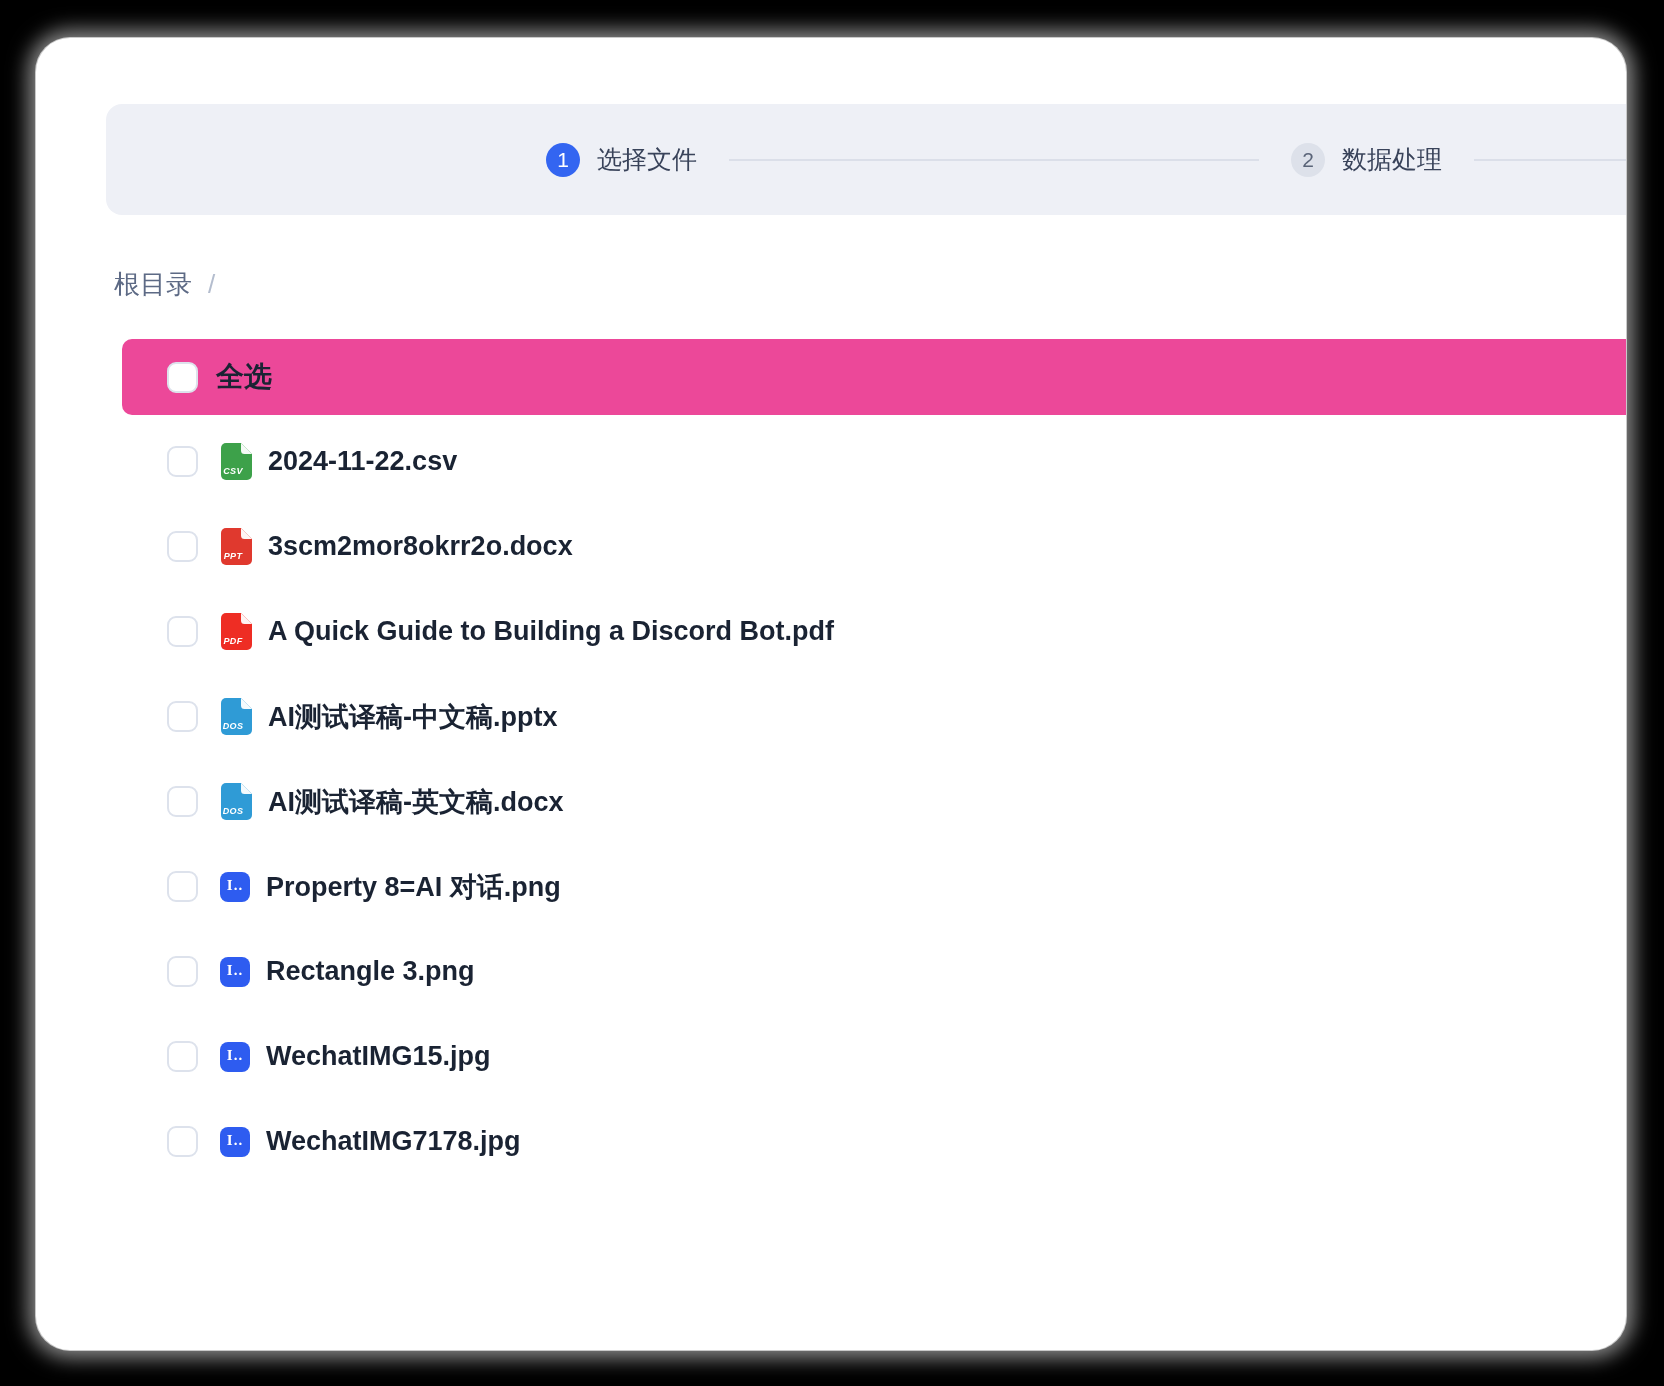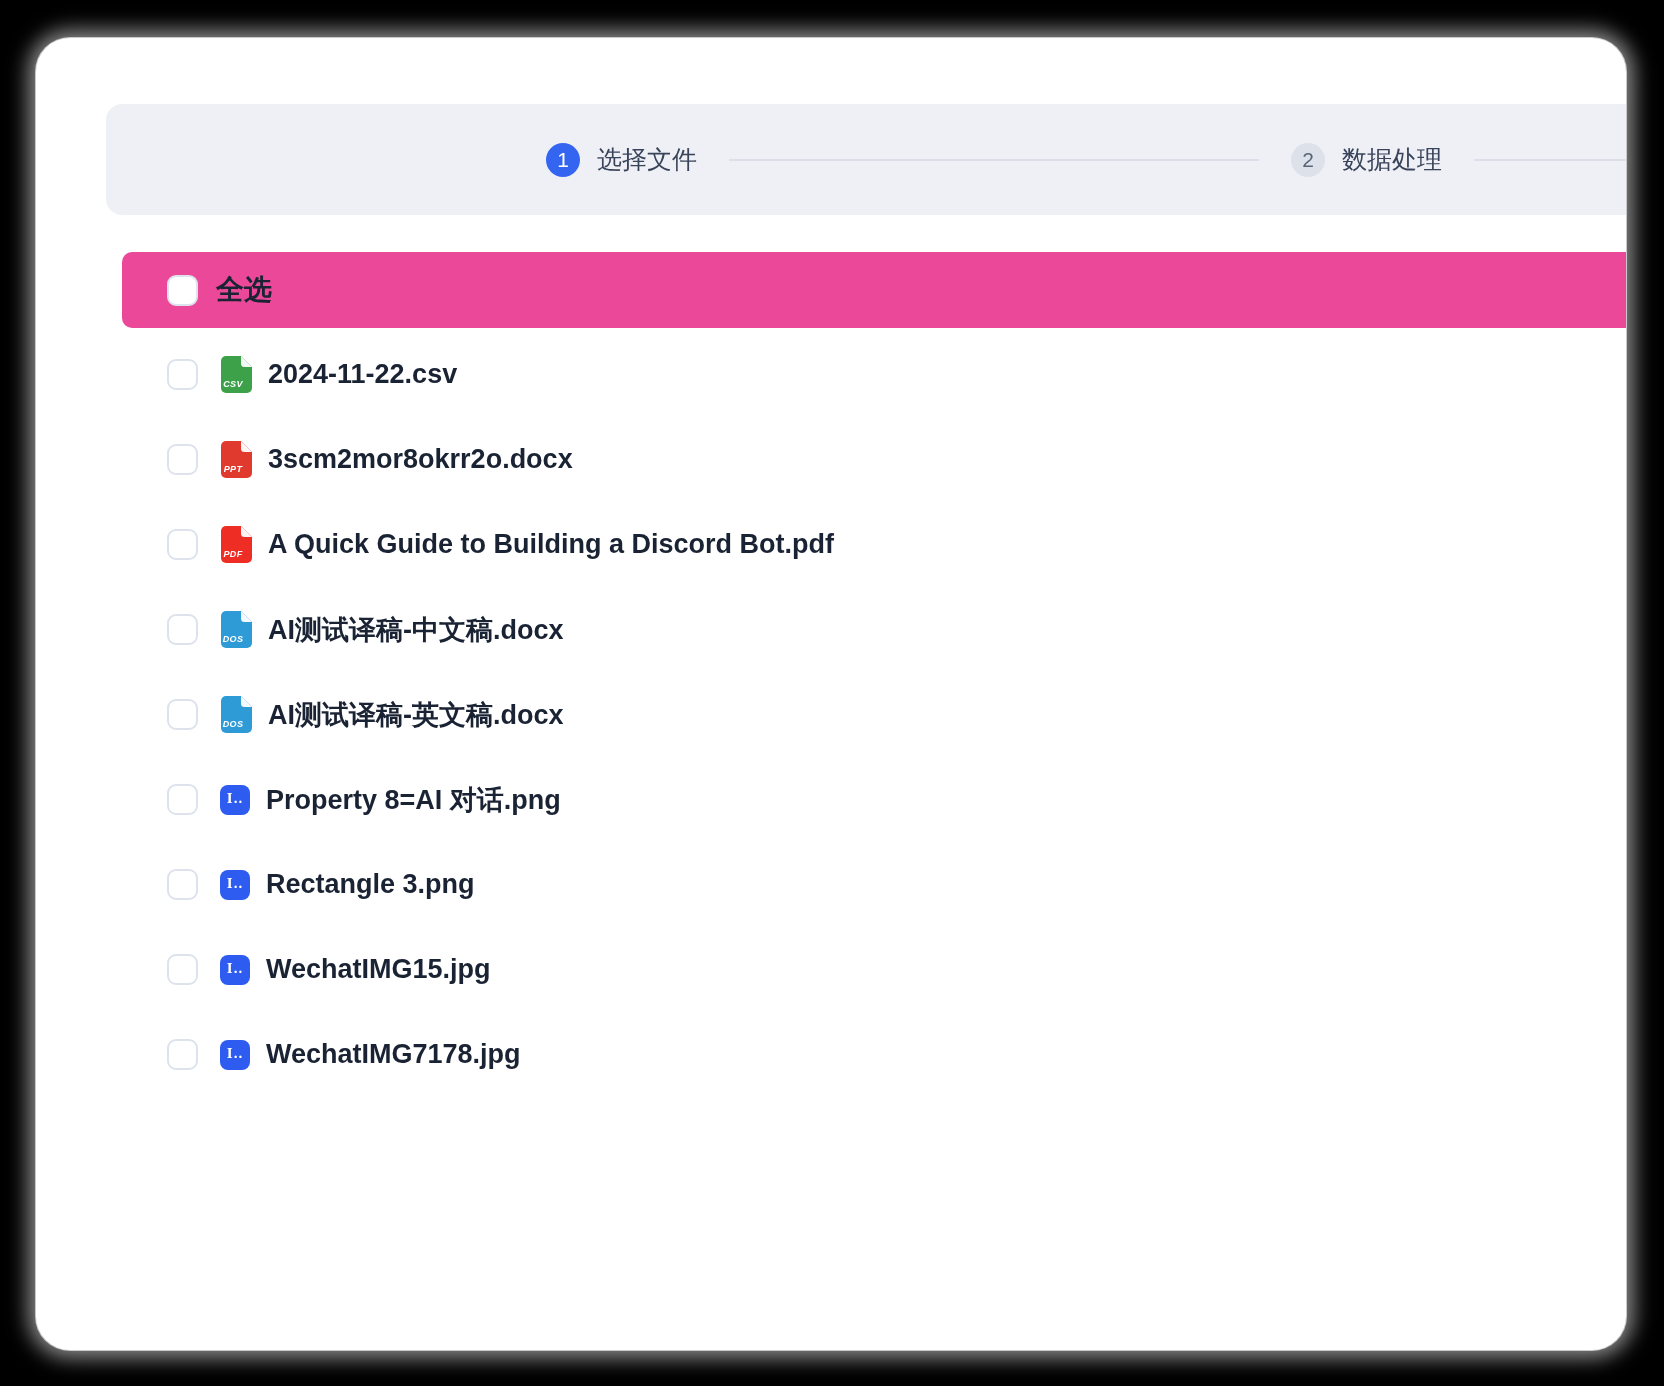--- a/index.html
+++ b/index.html
@@ -103,20 +103,24 @@
         <div class="step-label">选择文件</div>
       </div>
       <div class="connector"></div>
       <div class="step inactive">
         <div class="step-circle">2</div>
         <div class="step-label">数据处理</div>
       </div>
       <div class="connector tail"></div>
     </div>
 
+    <div class="breadcrumb">
+      <span class="crumb-root">根目录</span>
+      <span class="crumb-sep">/</span>
+    </div>
 
     <div class="select-all-row">
       <div class="checkbox"></div>
       <span class="select-all-label">全选</span>
     </div>
 
     <div class="file-list" id="file-list">
   <div class="file-row doc">
     <div class="checkbox"></div>
     <div class="file-icon">
@@ -167,21 +171,21 @@
     <div class="file-icon">
       <span class="doc-ic">
         <svg width="32" height="37" viewBox="0 0 32 37">
           <path class="doc-body" d="M1 5 A5 5 0 0 1 6 0 H21 L32 11 V32 A5 5 0 0 1 27 37 H6 A5 5 0 0 1 1 32 Z" fill="#2f9bd6"></path>
           <path d="M21 0 L32 11 H24.5 A3.5 3.5 0 0 1 21 7.5 Z" fill="#ffffff" opacity="0.95"></path>
         </svg>
         <span class="doc-badge">DOS</span>
       </span>
 
     </div>
-    <span class="file-name">AI测试译稿-中文稿.docx</span>
+    <span class="file-name">AI测试译稿-中文稿.pptx</span>
   </div>
 
   <div class="file-row doc">
     <div class="checkbox"></div>
     <div class="file-icon">
       <span class="doc-ic">
         <svg width="32" height="37" viewBox="0 0 32 37">
           <path class="doc-body" d="M1 5 A5 5 0 0 1 6 0 H21 L32 11 V32 A5 5 0 0 1 27 37 H6 A5 5 0 0 1 1 32 Z" fill="#2f9bd6"></path>
           <path d="M21 0 L32 11 H24.5 A3.5 3.5 0 0 1 21 7.5 Z" fill="#ffffff" opacity="0.95"></path>
         </svg>

